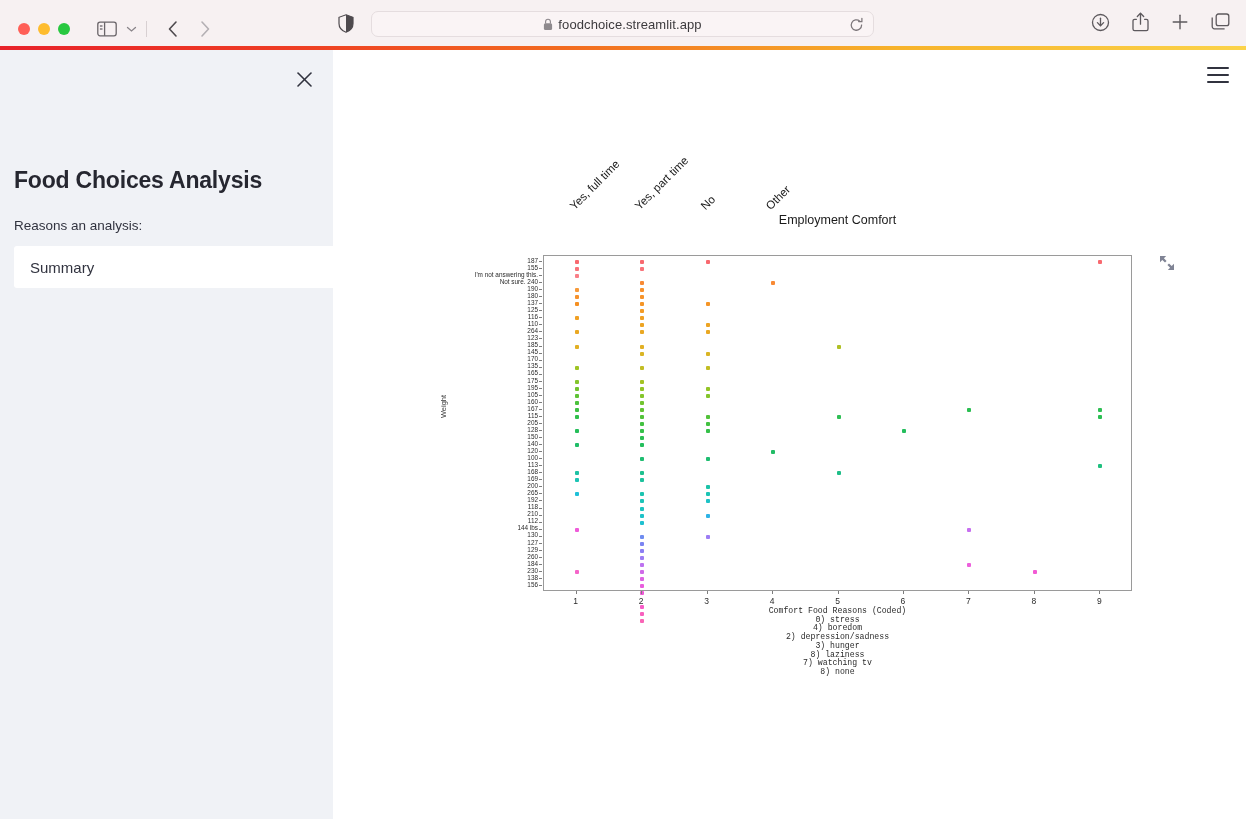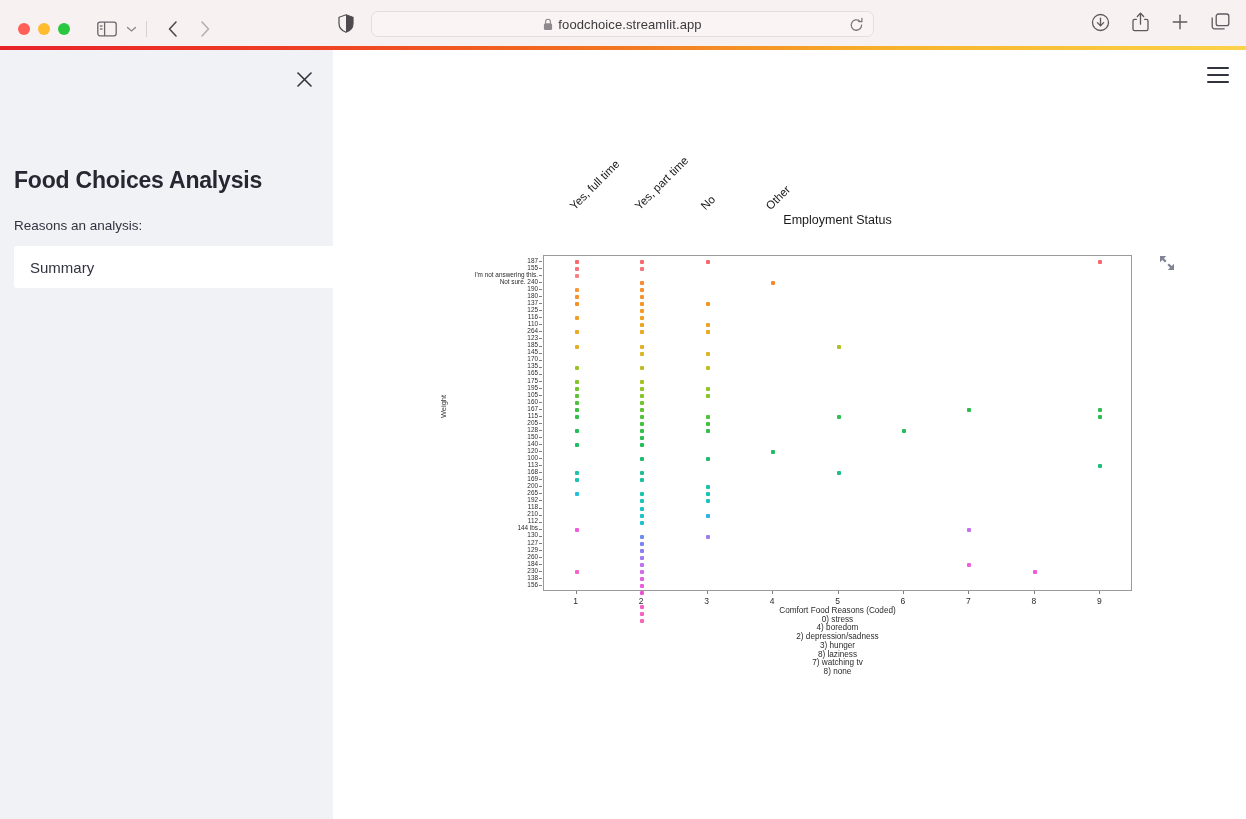--- a/index.html
+++ b/index.html
@@ -133,21 +133,21 @@
   .y-tick-mark { position: absolute; left: 539px; width: 3px; height: 1px; background: #7d7d7d; }
 
   
   .x-tick-mark { position: absolute; top: 541px; width: 1px; height: 3px; background: #7d7d7d; }
   .x-tick-label {
     position: absolute; top: 546px; width: 20px; margin-left: -10px; text-align: center;
     font-size: 8.5px; color: #2b2b2b;
   }
   #x-axis-caption {
     position: absolute; left: 543px; top: 557px; width: 589px; text-align: center;
-    font-size: 8.2px; line-height: 8.7px; color: #2b2b2b;
+    font-size: 8.2px; line-height: 8.7px; color: #2b2b2b; font-family: Liberation Mono, monospace;
   }
   #x-axis-caption div { white-space: nowrap; }
 </style>
 </head>
 <body>
 
 <div id="browser-chrome">
   <div class="traffic-lights">
     <div class="tl red"></div>
     <div class="tl yellow"></div>
@@ -265,21 +265,21 @@
       <path d="M17 17 H10.8 L13.1 14.7 L10.4 12 L12 10.4 L14.7 13.1 L17 10.8 Z"></path>
     </svg>
   </div>
 
   <div id="top-axis-labels">
       <div class="top-tick-label" style="left: 575.722px; top: 150px;">Yes, full time</div>
       <div class="top-tick-label" style="left: 641.167px; top: 150px;">Yes, part time</div>
       <div class="top-tick-label" style="left: 706.611px; top: 150px;">No</div>
       <div class="top-tick-label" style="left: 772.056px; top: 150px;">Other</div>
     </div>
-  <div id="employment-status-title">Employment Status</div>
+  <div id="employment-status-title">Employment Comfort</div>
 
   <div id="y-axis-title">Weight</div>
   <div id="y-tick-labels">
       <div class="y-tick-label" style="top: 2.8px;">187</div>
       <div class="y-tick-label" style="top: 9.84348px;">155</div>
       <div class="y-tick-label" style="top: 16.887px;">I'm not answering this.</div>
       <div class="y-tick-label" style="top: 23.9304px;">Not sure. 240</div>
       <div class="y-tick-label" style="top: 30.9739px;">190</div>
       <div class="y-tick-label" style="top: 38.0174px;">180</div>
       <div class="y-tick-label" style="top: 45.0609px;">137</div>

